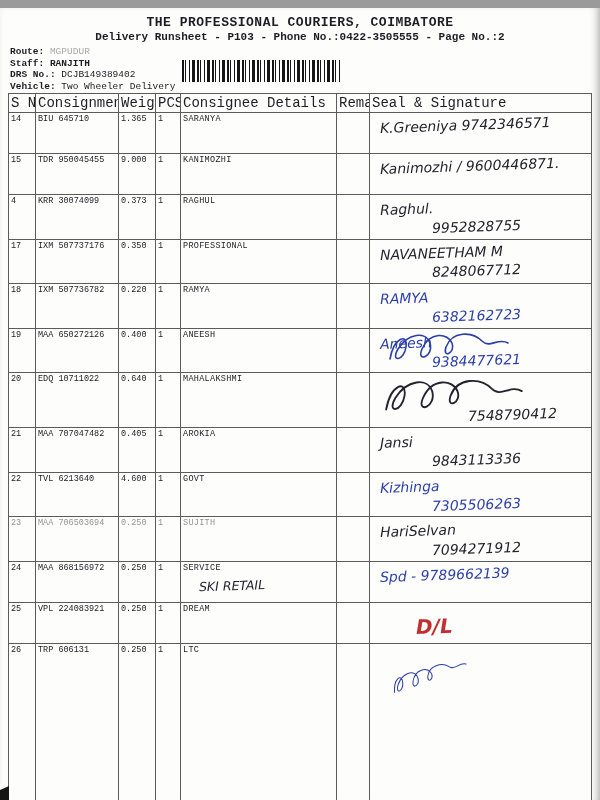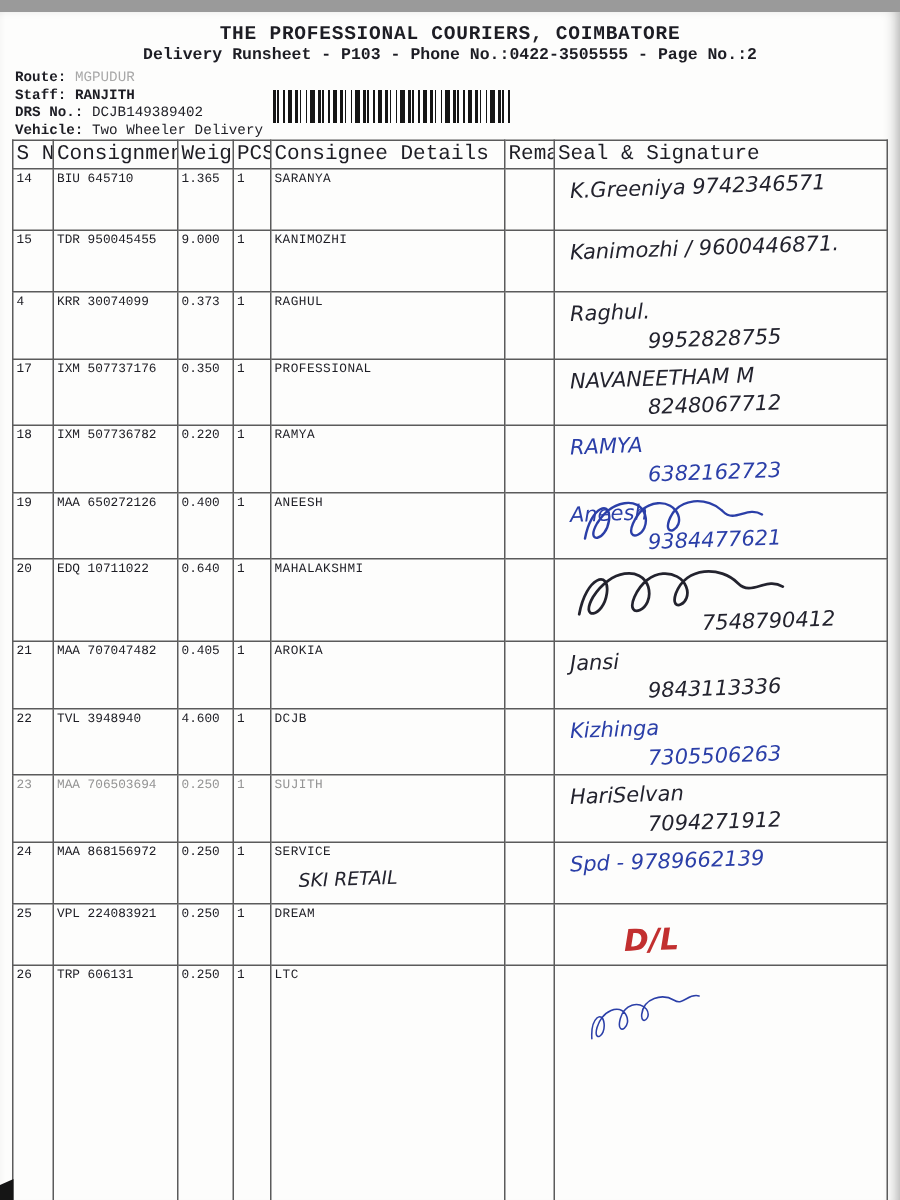--- a/index.html
+++ b/index.html
@@ -234,25 +234,25 @@
     <td class="c-remarks"></td>
     <td class="c-sign">
       <div class="sig-wrap" style="color: rgb(35, 35, 46);">
               <div class="sig-line">Jansi</div>
               <div class="sig-line">9843113336</div>
             </div>
     </td>
   </tr>
         <tr>
     <td class="c-sno">22</td>
-    <td class="c-cons">TVL 3948940</td>
+    <td class="c-cons">TVL 6213640</td>
     <td class="c-weight">4.600</td>
     <td class="c-pcs">1</td>
     <td class="c-consignee">
-      <div class="consignee-name">DCJB</div>
+      <div class="consignee-name">GOVT</div>
     </td>
     <td class="c-remarks"></td>
     <td class="c-sign">
       <div class="sig-wrap" style="color: rgb(43, 63, 168);">
               <div class="sig-line">Kizhinga</div>
               <div class="sig-line">7305506263</div>
             </div>
     </td>
   </tr>
         <tr>

